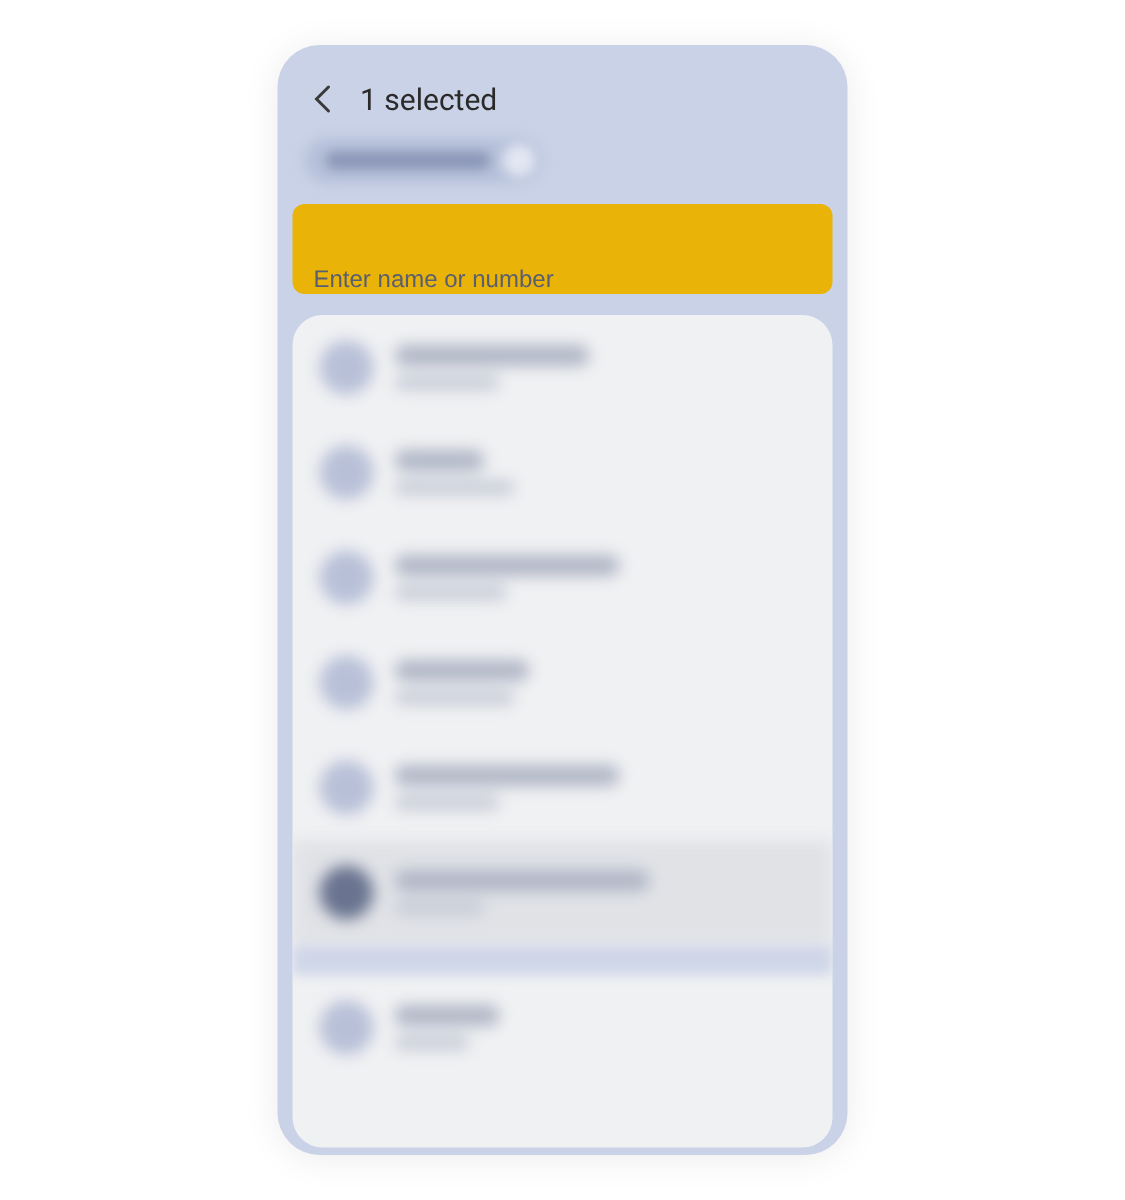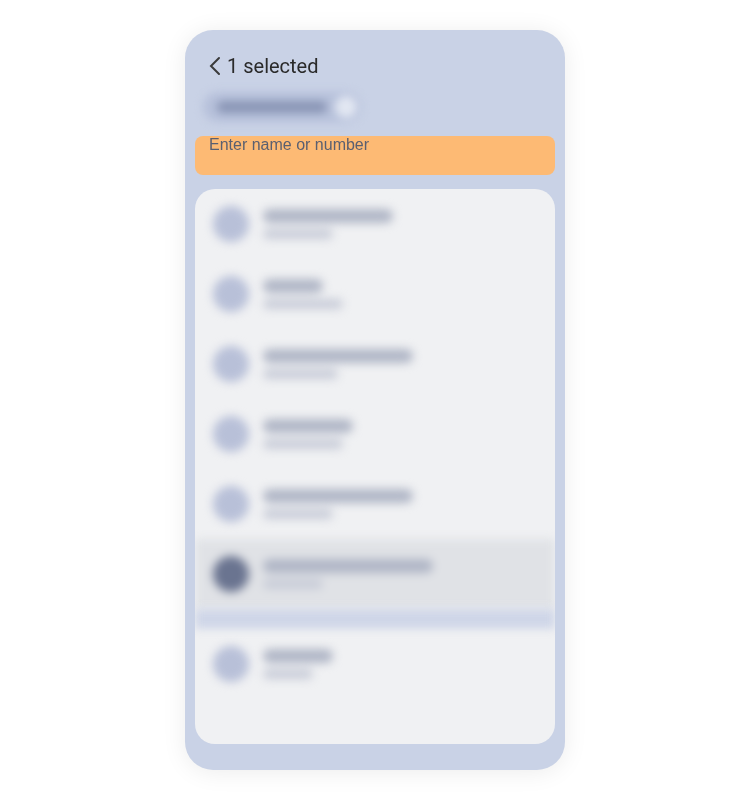--- a/index.html
+++ b/index.html
@@ -24,21 +24,21 @@
       background: #c9d2e6;
       border-radius: 28px;
       overflow: hidden;
       position: relative;
       box-shadow: 0 2px 24px rgba(0,0,0,0.08);
     }
     .header {
       padding: 24px 20px 14px;
       display: flex;
       align-items: center;
-      gap: 2px;
+      gap: 15px;
     }
     .back-btn {
       width: 20px;
       height: 20px;
       display: flex;
       align-items: center;
       justify-content: center;
       color: #3a3a3a;
       cursor: pointer;
     }
@@ -67,25 +67,25 @@
     }
     .chip-close {
       width: 22px;
       height: 22px;
       background: #e2e7f2;
       border-radius: 50%;
       margin-left: 8px;
     }
     .search-bar {
       margin: 0 10px;
-      background: #fdba74;
+      background: #eab308;
       border-radius: 8px;
-      height: 39px;
-      display: flex;
-      align-items: flex-start;
+      height: 60px;
+      display: flex;
+      align-items: flex-end;
       padding: 0 14px;
     }
     .search-input {
       background: transparent;
       border: none;
       outline: none;
       font-size: 16px;
       color: #5a5a6a;
       width: 100%;
     }

